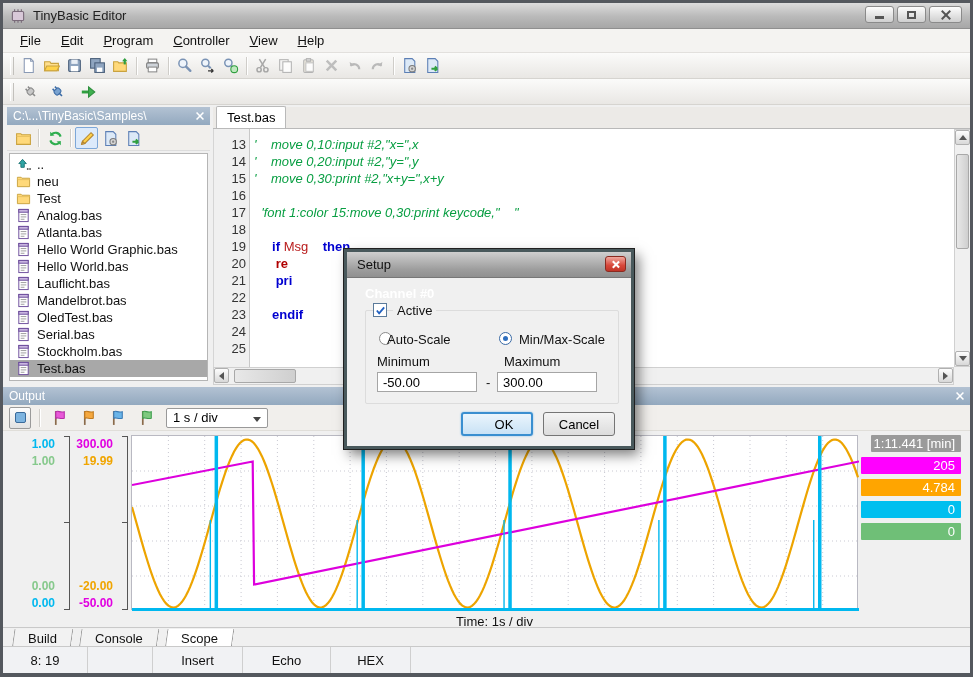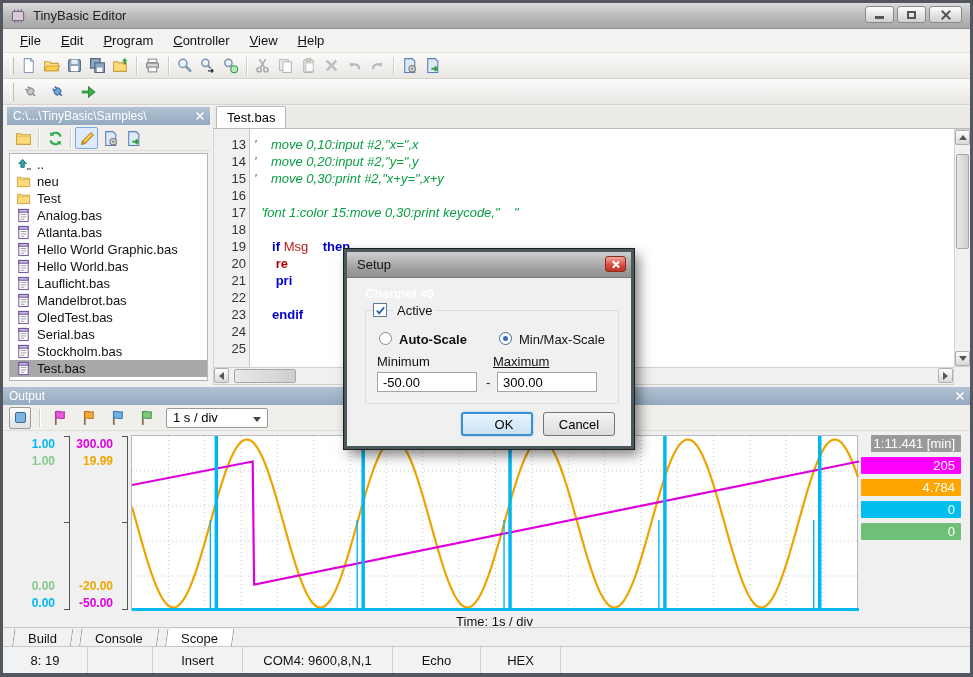--- a/index.html
+++ b/index.html
@@ -677,21 +677,20 @@
         <div class="btab"><span>Build</span></div>
         <div class="btab"><span>Console</span></div>
         <div class="btab active"><span>Scope</span></div>
       </div>
   </div>
 
   <div id="statusbar">
       <div class="sseg" style="width: 85px;">8: 19</div>
       <div class="sseg" style="width: 65px;"></div>
       <div class="sseg" style="width: 90px;">Insert</div>
-      <div class="sseg" style="width: 150px;">COM4: 9600,8,N,1</div>
       <div class="sseg" style="width: 88px;">Echo</div>
       <div class="sseg" style="width: 80px;">HEX</div>
       <div class="sseg" style="flex: 1 1 0%; border-right: none;"></div>
     </div>
 
   <div id="dialog">
     <div id="dlgtitle">
       <span>Setup</span>
       <div id="dlgclose">
           <span class="glyph-x"></span>
@@ -699,25 +698,25 @@
     </div>
     <div id="chanhdr">Channel #0</div>
     <div id="dlggroup"></div>
     <div class="cbx">
       <svg viewBox="0 0 12 12" width="11" height="11">
           <polyline points="2,6 4.5,9 10,2.5" fill="none" stroke="#2060c0" stroke-width="2"></polyline>
         </svg>
     </div>
     <div id="activelabel" class="dlglabel" style="left:46px;top:51px;background:#f0f0f0;padding:0 4px;">Active</div>
     <div class="radio" style="left:32px;top:80px;"></div>
-    <div class="dlglabel" style="left:52px;top:80px;font-weight:bold;">Auto-Scale</div>
+    <div class="dlglabel" style="left:40px;top:80px;">Auto-Scale</div>
     <div class="radio sel" style="left:152px;top:80px;"></div>
     <div class="dlglabel" style="left:172px;top:80px;">Min/Max-Scale</div>
     <div class="dlglabel" style="left:30px;top:102px;">Minimum</div>
-    <div class="dlglabel" style="left:146px;top:102px;text-decoration:underline;">Maximum</div>
+    <div class="dlglabel" style="left:157px;top:102px;">Maximum</div>
     <input class="dlginput" style="left: 30px; top: 120px;" value="-50.00">
     <div class="dlglabel" style="left:139px;top:123px;">-</div>
     <input class="dlginput" style="left: 150px; top: 120px;" value="300.00">
     <div id="okbtn" class="dlgbtn" style="left:114px;top:160px;">OK</div>
     <div class="dlgbtn" style="left:196px;top:160px;text-align:right;">Cancel</div>
   </div>
 
 </div>
 
 </body></html>

